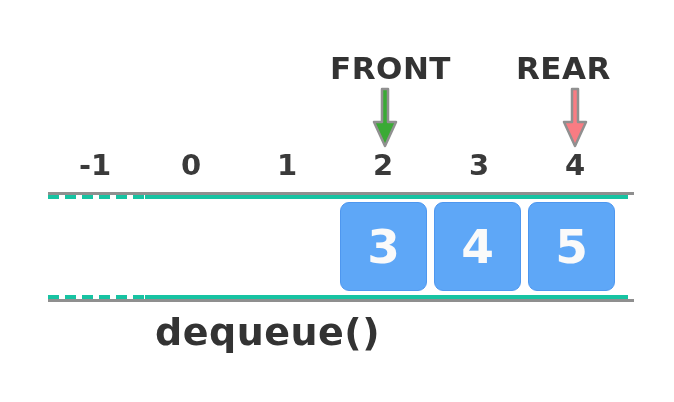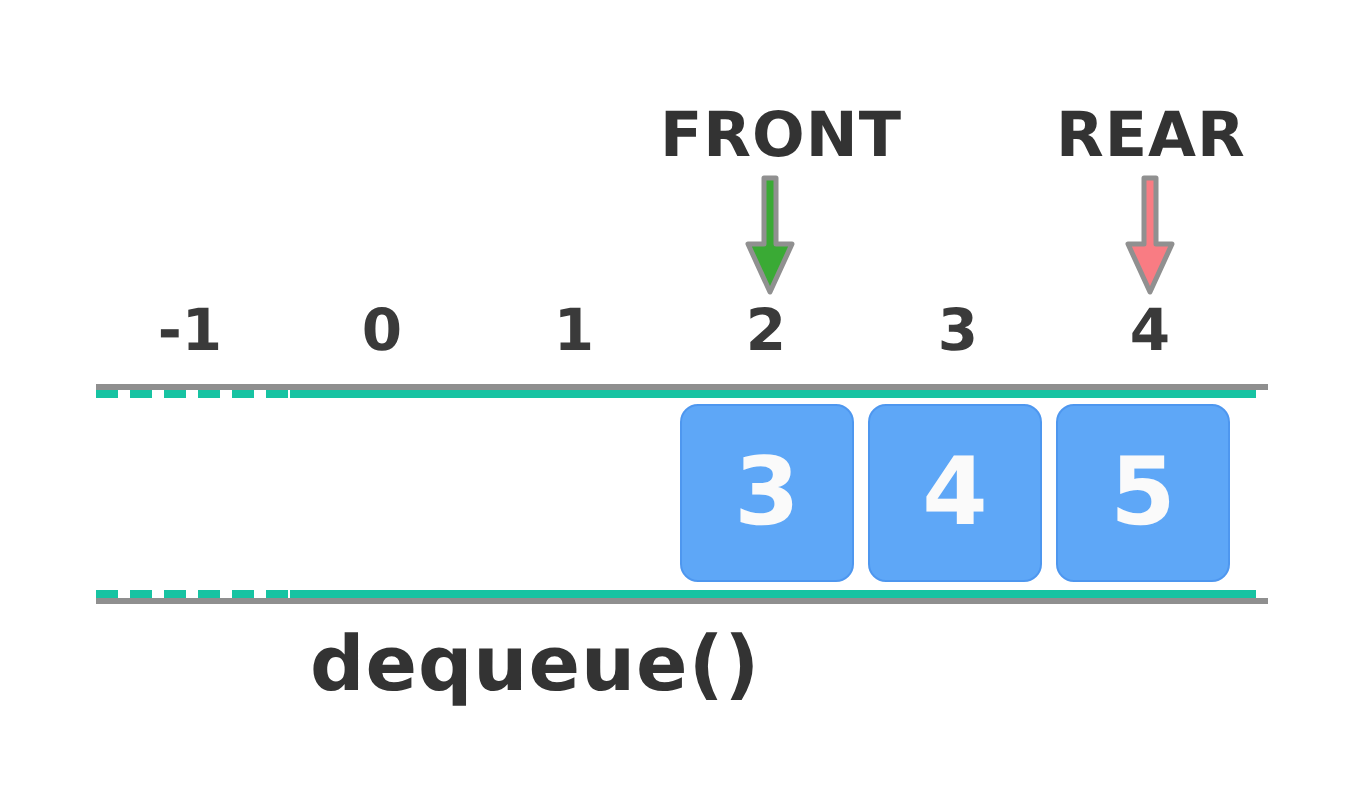--- a/index.html
+++ b/index.html
@@ -12,21 +12,21 @@
     font-family:"DejaVu Sans","Liberation Sans",sans-serif;
   }
   .ptr-label{
     position:absolute;top:52px;height:34px;
     color:#333333;
     font-size:31px;font-weight:bold;
     text-align:center;line-height:32px;
     letter-spacing:0.5px;
   }
   #front-label{left:330px;width:118px;}
-  #rear-label{left:528px;width:92px;}
+  #rear-label{left:516px;width:92px;}
   .arrow-svg{position:absolute;top:86px;width:26px;height:64px;}
   #front-arrow{left:372px;}
   #rear-arrow{left:562px;}
   .idx{
     position:absolute;top:148px;width:64px;height:34px;
     color:#3a3a3a;font-size:29px;font-weight:bold;
     text-align:center;line-height:34px;
   }
   .idx0{left:63px;}  .idx1{left:159px;} .idx2{left:255px;}
   .idx3{left:351px;} .idx4{left:447px;} .idx5{left:543px;}

